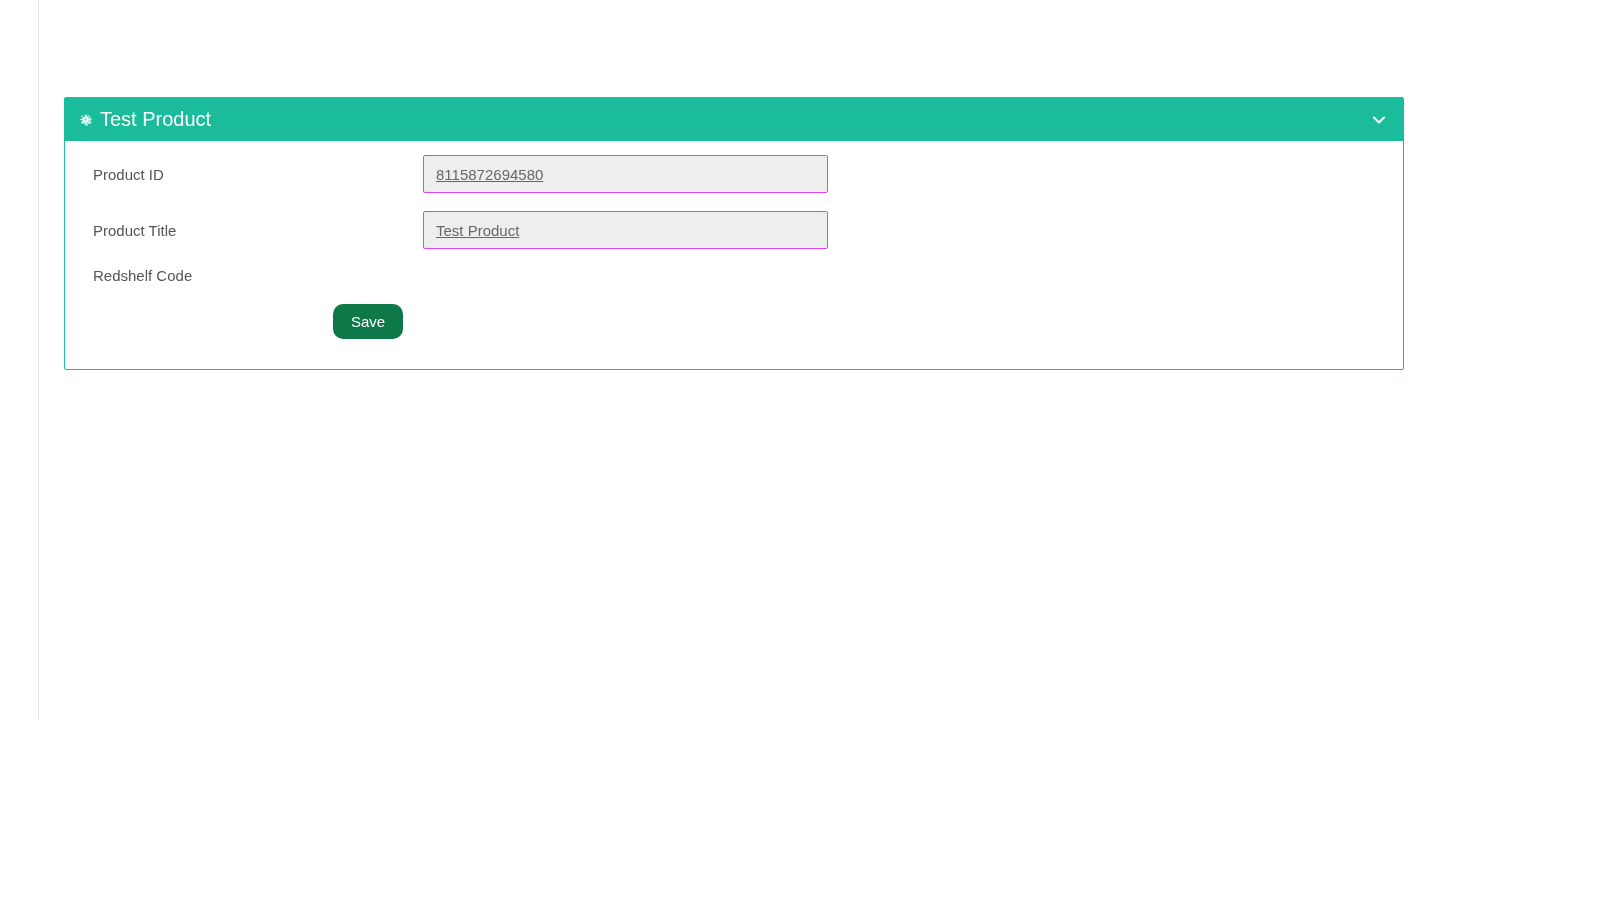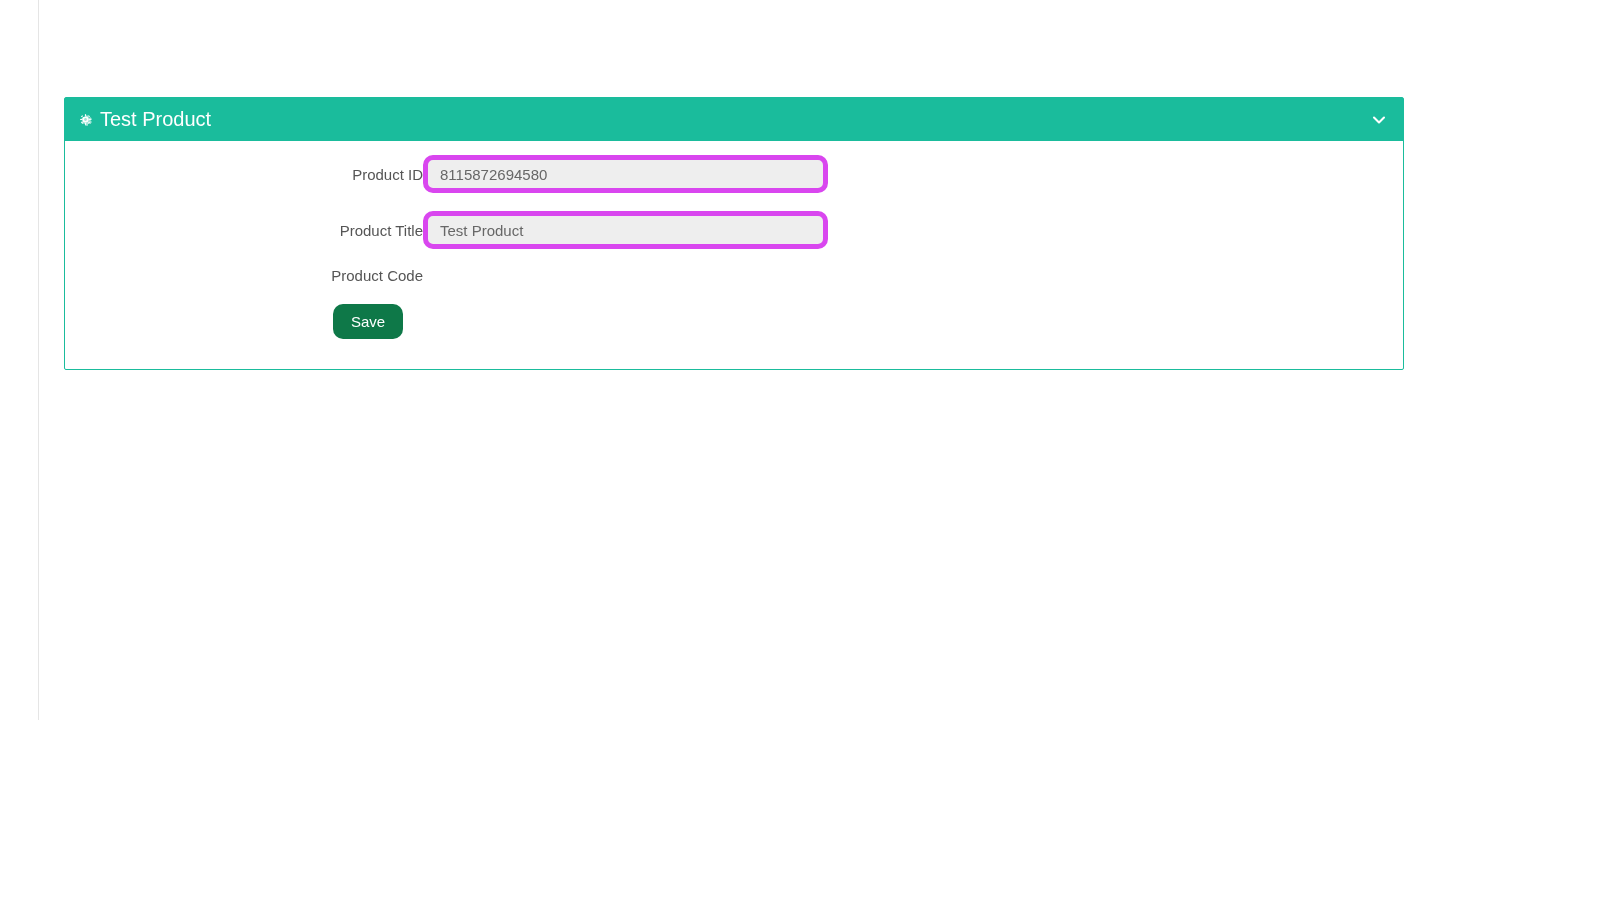--- a/index.html
+++ b/index.html
@@ -55,32 +55,32 @@
     }
     .form-row {
       display: flex;
       align-items: center;
       margin-bottom: 18px;
     }
     .form-label {
       width: 330px;
       font-size: 15px;
       color: #555;
-      text-align: right;
     }
     .form-control {
       width: 405px;
       height: 38px;
       padding: 6px 12px;
       font-size: 15px;
-      border: 5px solid #d946ef;
-      border-radius: 10px;
+      border: 1px solid #d946ef;
+      border-radius: 2px;
       background: #fff;
       color: #555;
       font-family: inherit;
+      text-decoration: underline;
     }
     .form-control.readonly {
       background: #eeeeee;
       color: #676767;
     }
     .btn-row {
       display: flex;
       padding-left: 240px;
       margin-top: 20px;
     }
@@ -134,21 +134,21 @@
           <label class="form-label">Product ID</label>
           <input type="text" class="form-control readonly" readonly="" value="8115872694580" style="">
         </div>
 
         <div class="form-row">
           <label class="form-label">Product Title</label>
           <input type="text" class="form-control readonly" readonly="" value="Test Product" style="">
         </div>
 
         <div class="form-row">
-          <label class="form-label">Product Code</label>
+          <label class="form-label">Redshelf Code</label>
         </div>
 
         <div class="btn-row">
           <button class="btn-save">Save</button>
         </div>
 
       </div>
     </div>
   </div>
 </div>

